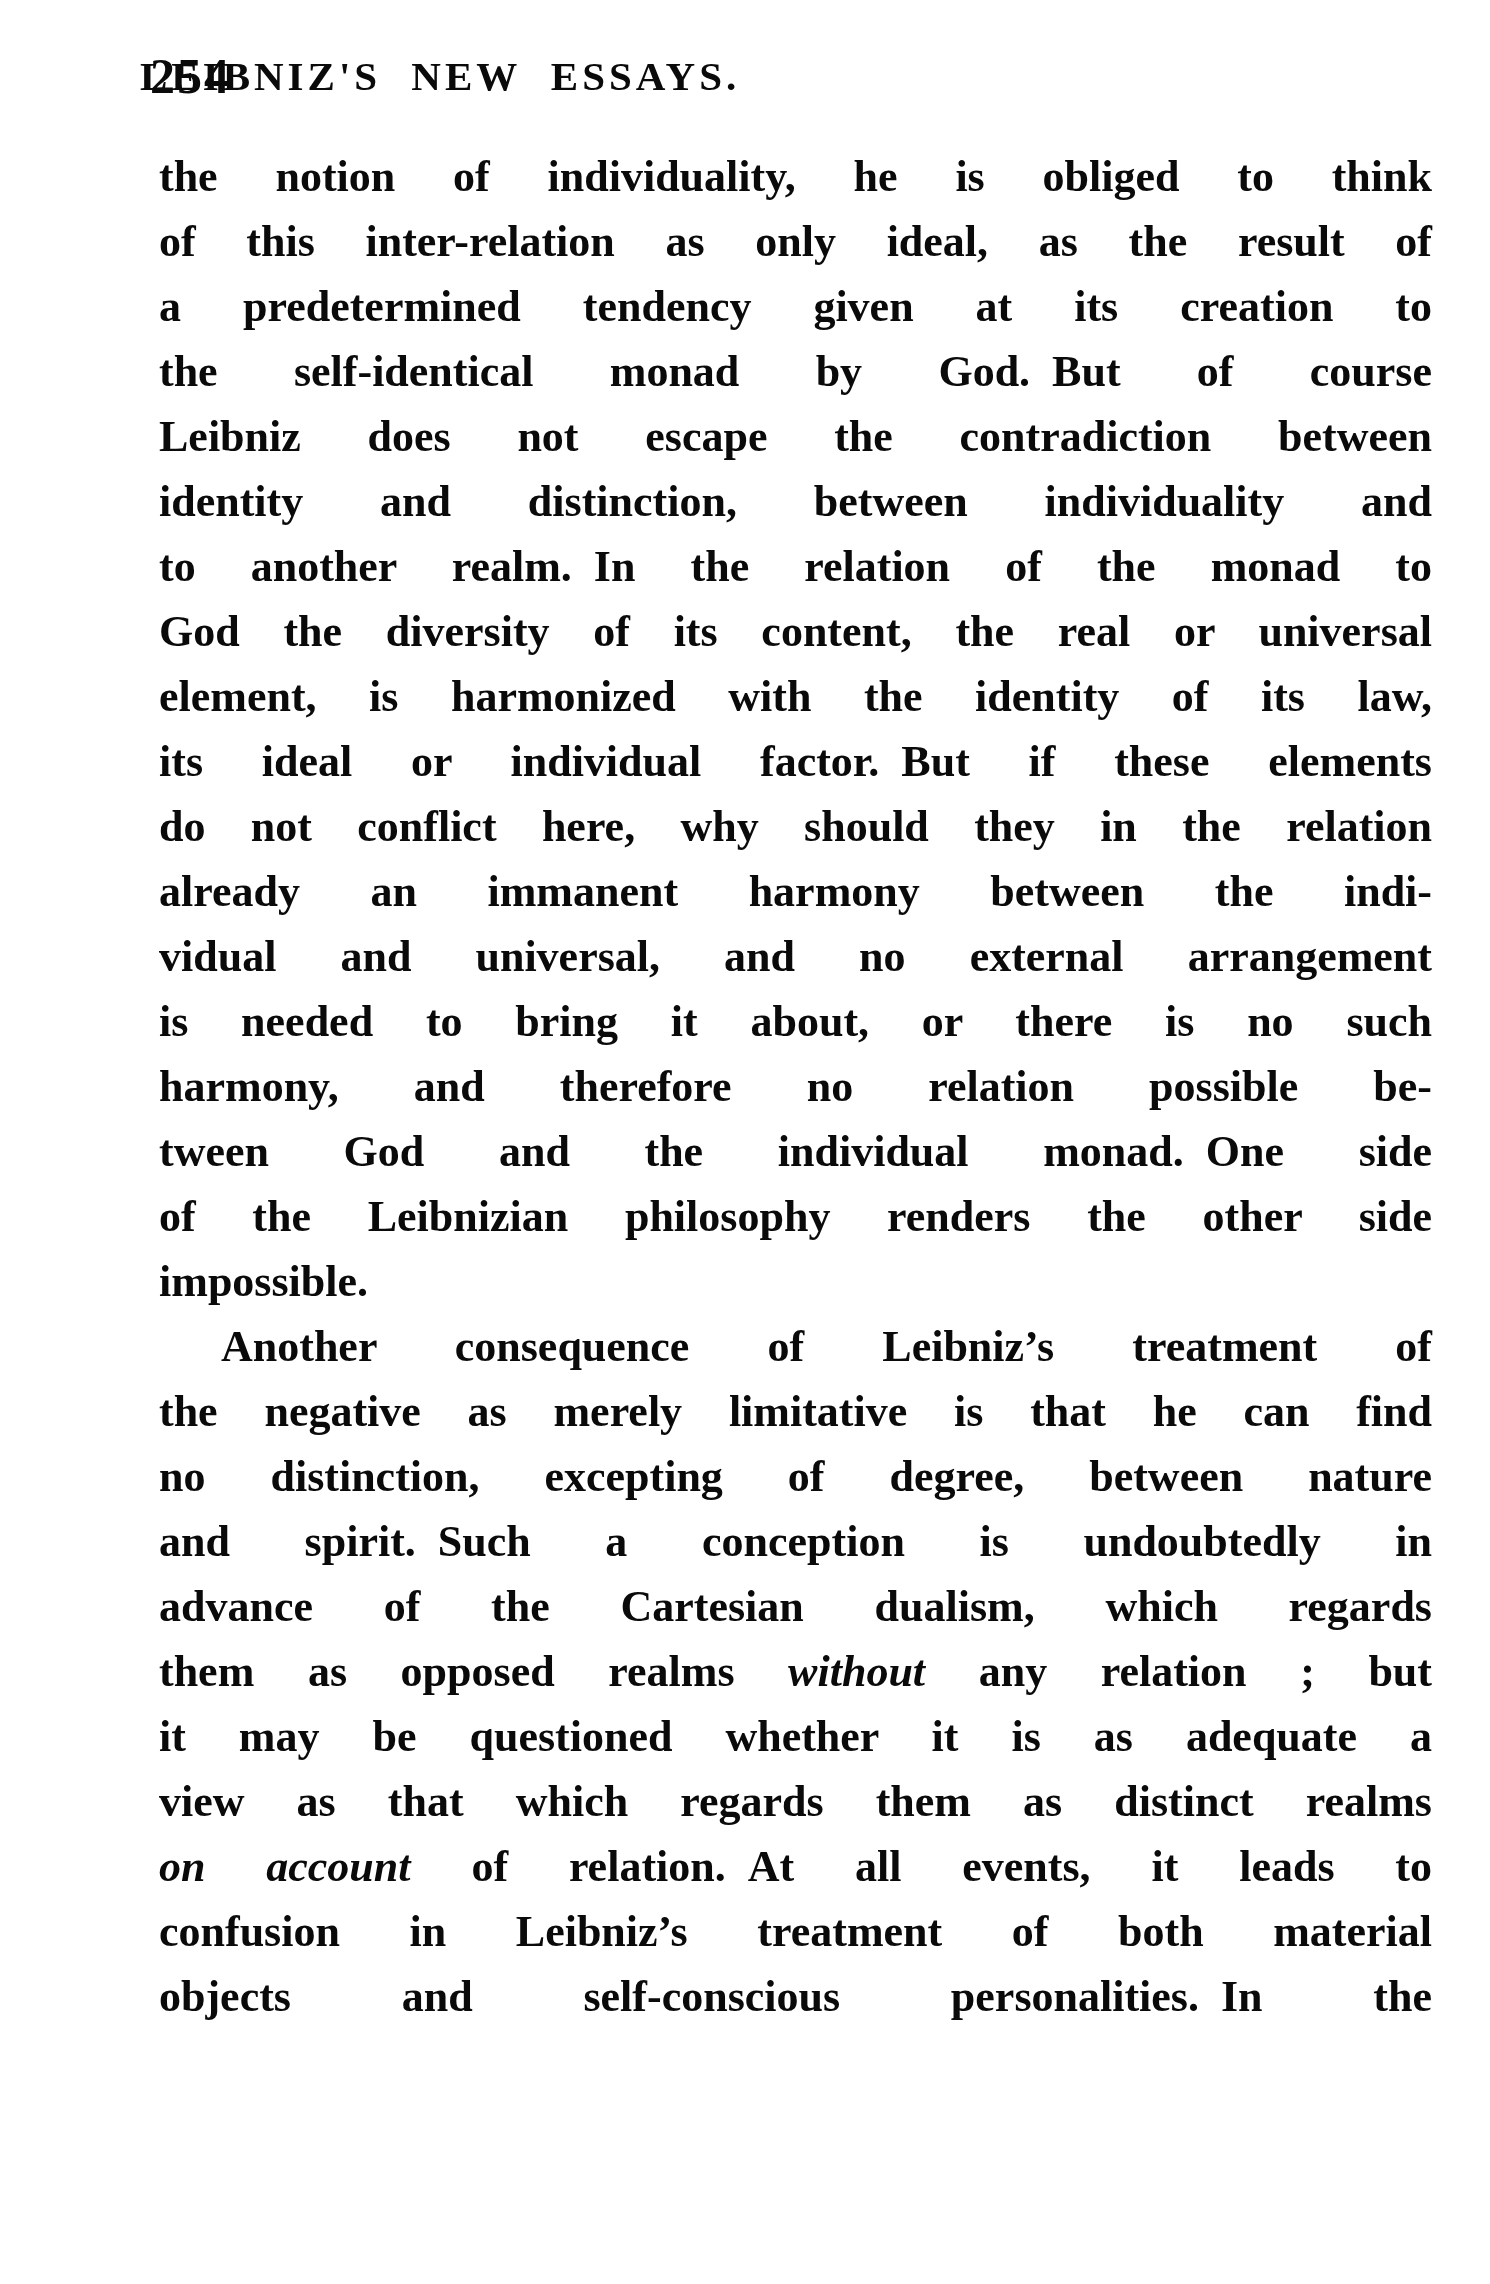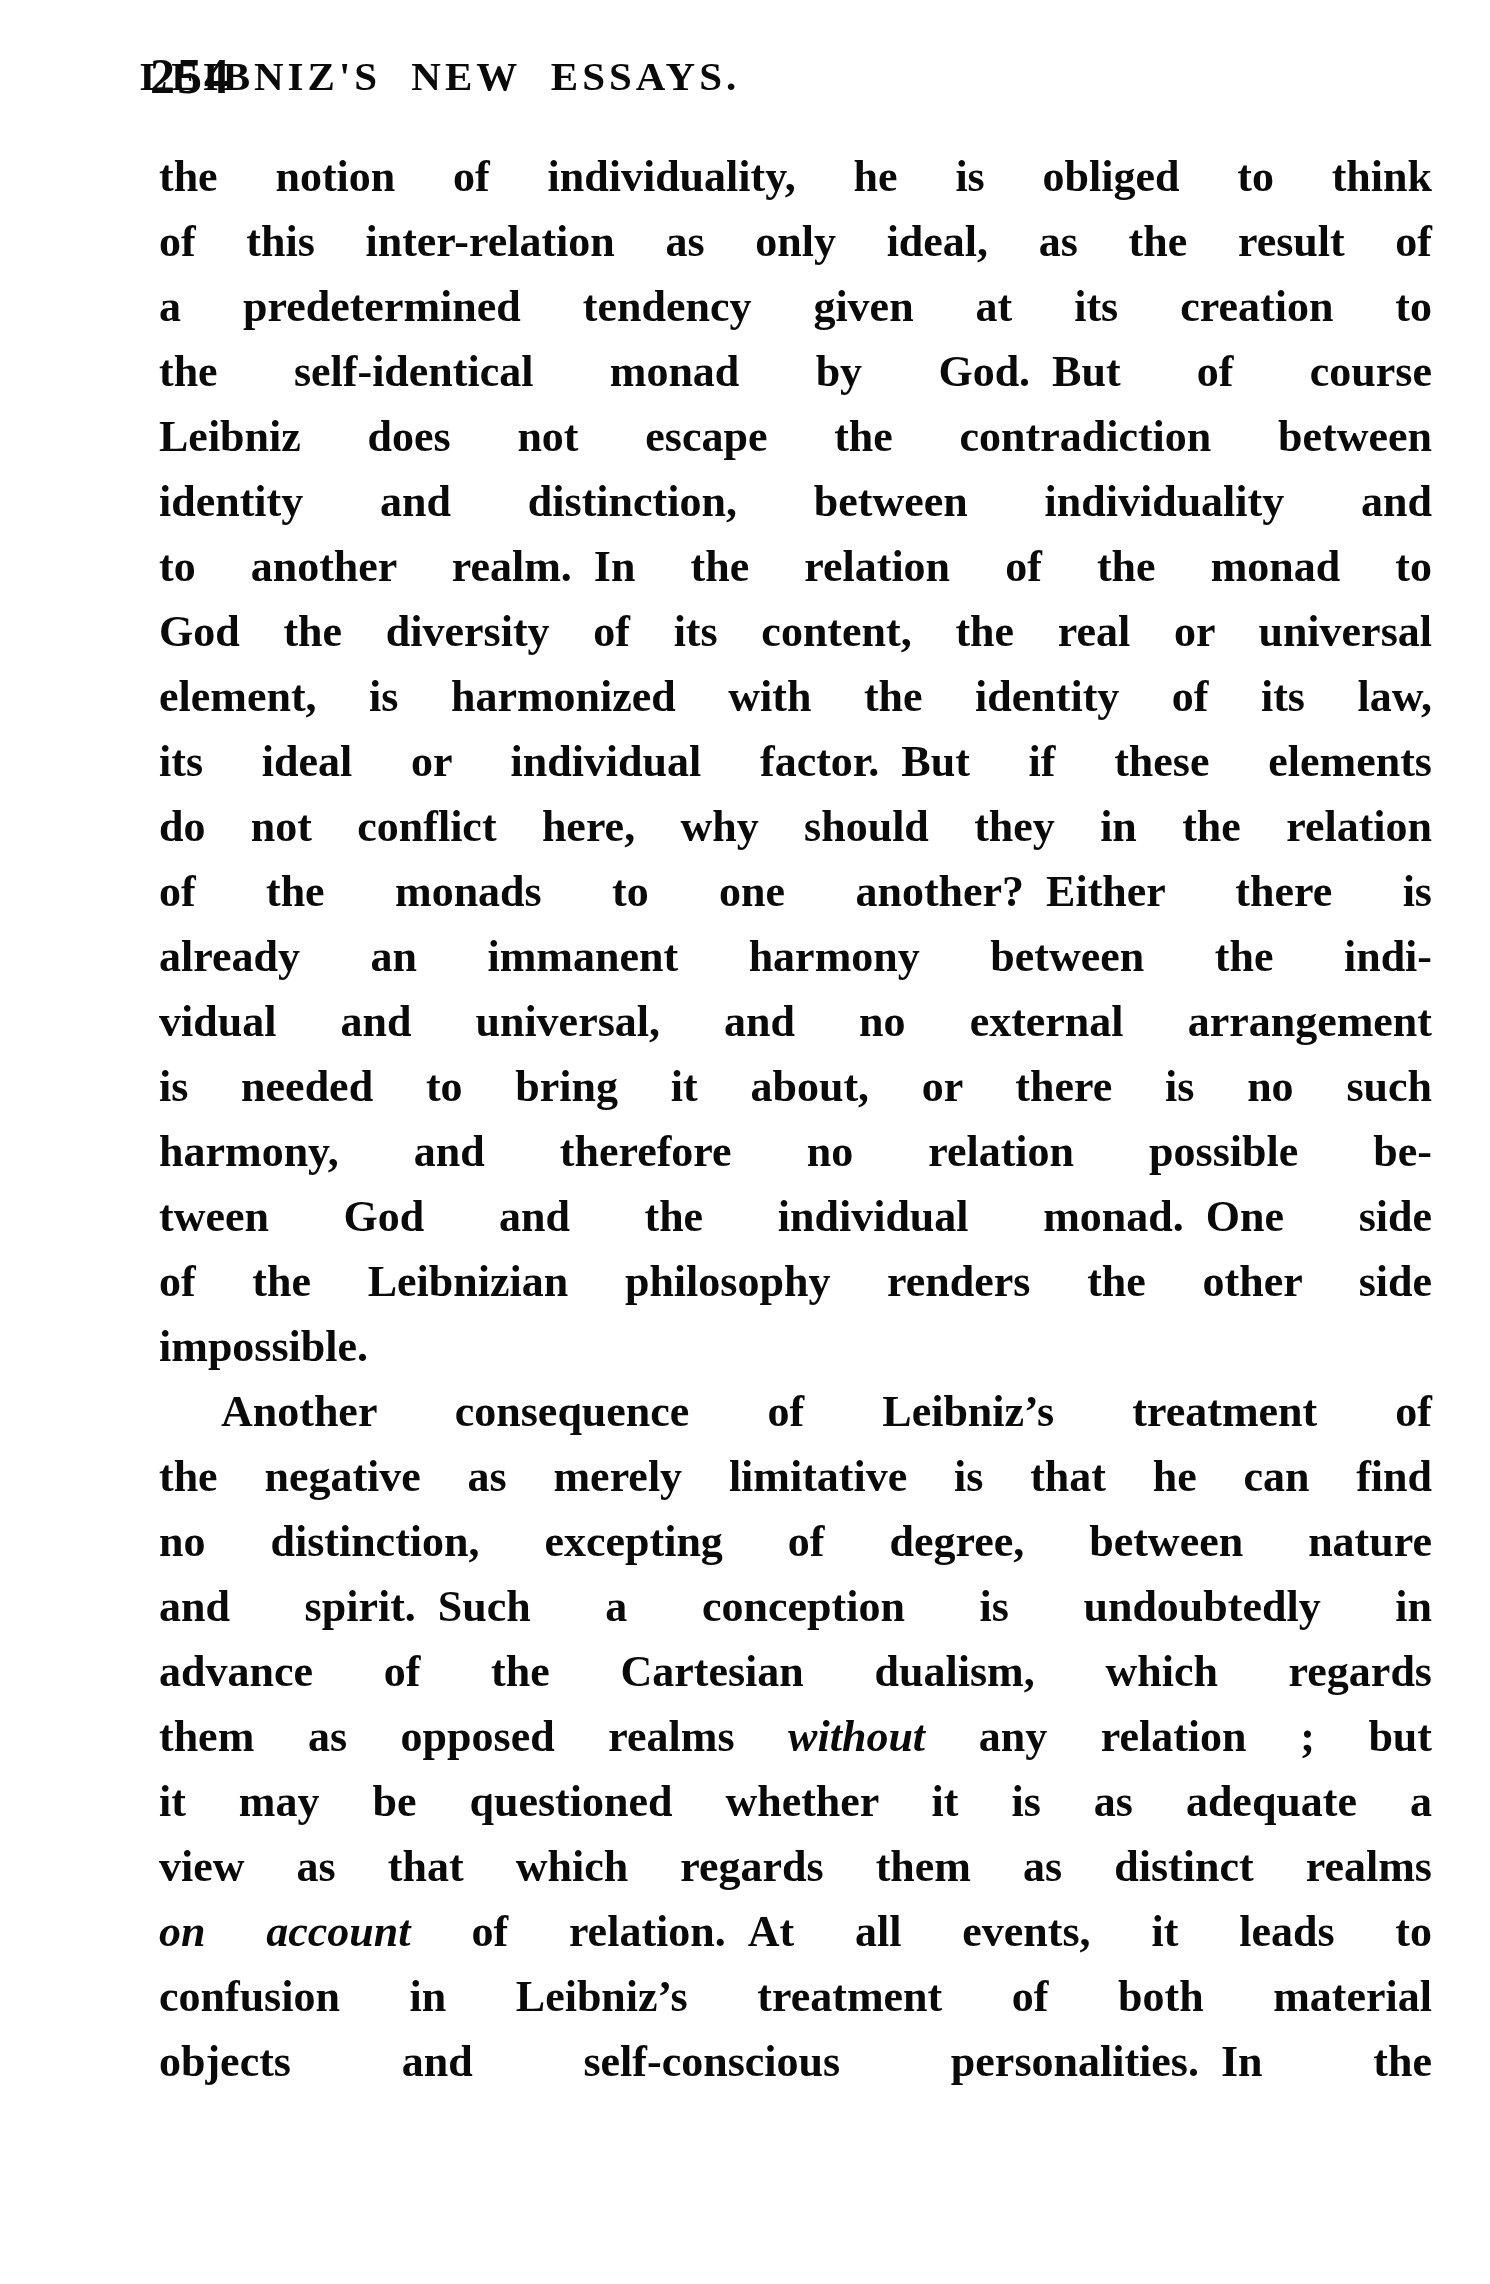--- a/index.html
+++ b/index.html
@@ -78,21 +78,20 @@
       <div class="line"><span>of this inter-relation as only ideal, as the result of</span></div>
       <div class="line"><span>a predetermined tendency given at its creation to</span></div>
       <div class="line"><span>the self-identical monad by God. But of course</span></div>
       <div class="line"><span>Leibniz does not escape the contradiction between</span></div>
       <div class="line"><span>identity and distinction, between individuality and</span></div>
       <div class="line"><span>to another realm. In the relation of the monad to</span></div>
       <div class="line"><span>God the diversity of its content, the real or universal</span></div>
       <div class="line"><span>element, is harmonized with the identity of its law,</span></div>
       <div class="line"><span>its ideal or individual factor. But if these elements</span></div>
       <div class="line"><span>do not conflict here, why should they in the relation</span></div>
-      <div class="line"><span>of the monads to one another? Either there is</span></div>
       <div class="line"><span>already an immanent harmony between the indi-</span></div>
       <div class="line"><span>vidual and universal, and no external arrangement</span></div>
       <div class="line"><span>is needed to bring it about, or there is no such</span></div>
       <div class="line"><span>harmony, and therefore no relation possible be-</span></div>
       <div class="line"><span>tween God and the individual monad. One side</span></div>
       <div class="line"><span>of the Leibnizian philosophy renders the other side</span></div>
       <div class="line no-just"><span>impossible.</span></div>
       <div class="line indent"><span>Another consequence of Leibniz’s treatment of</span></div>
       <div class="line"><span>the negative as merely limitative is that he can find</span></div>
       <div class="line"><span>no distinction, excepting of degree, between nature</span></div>

